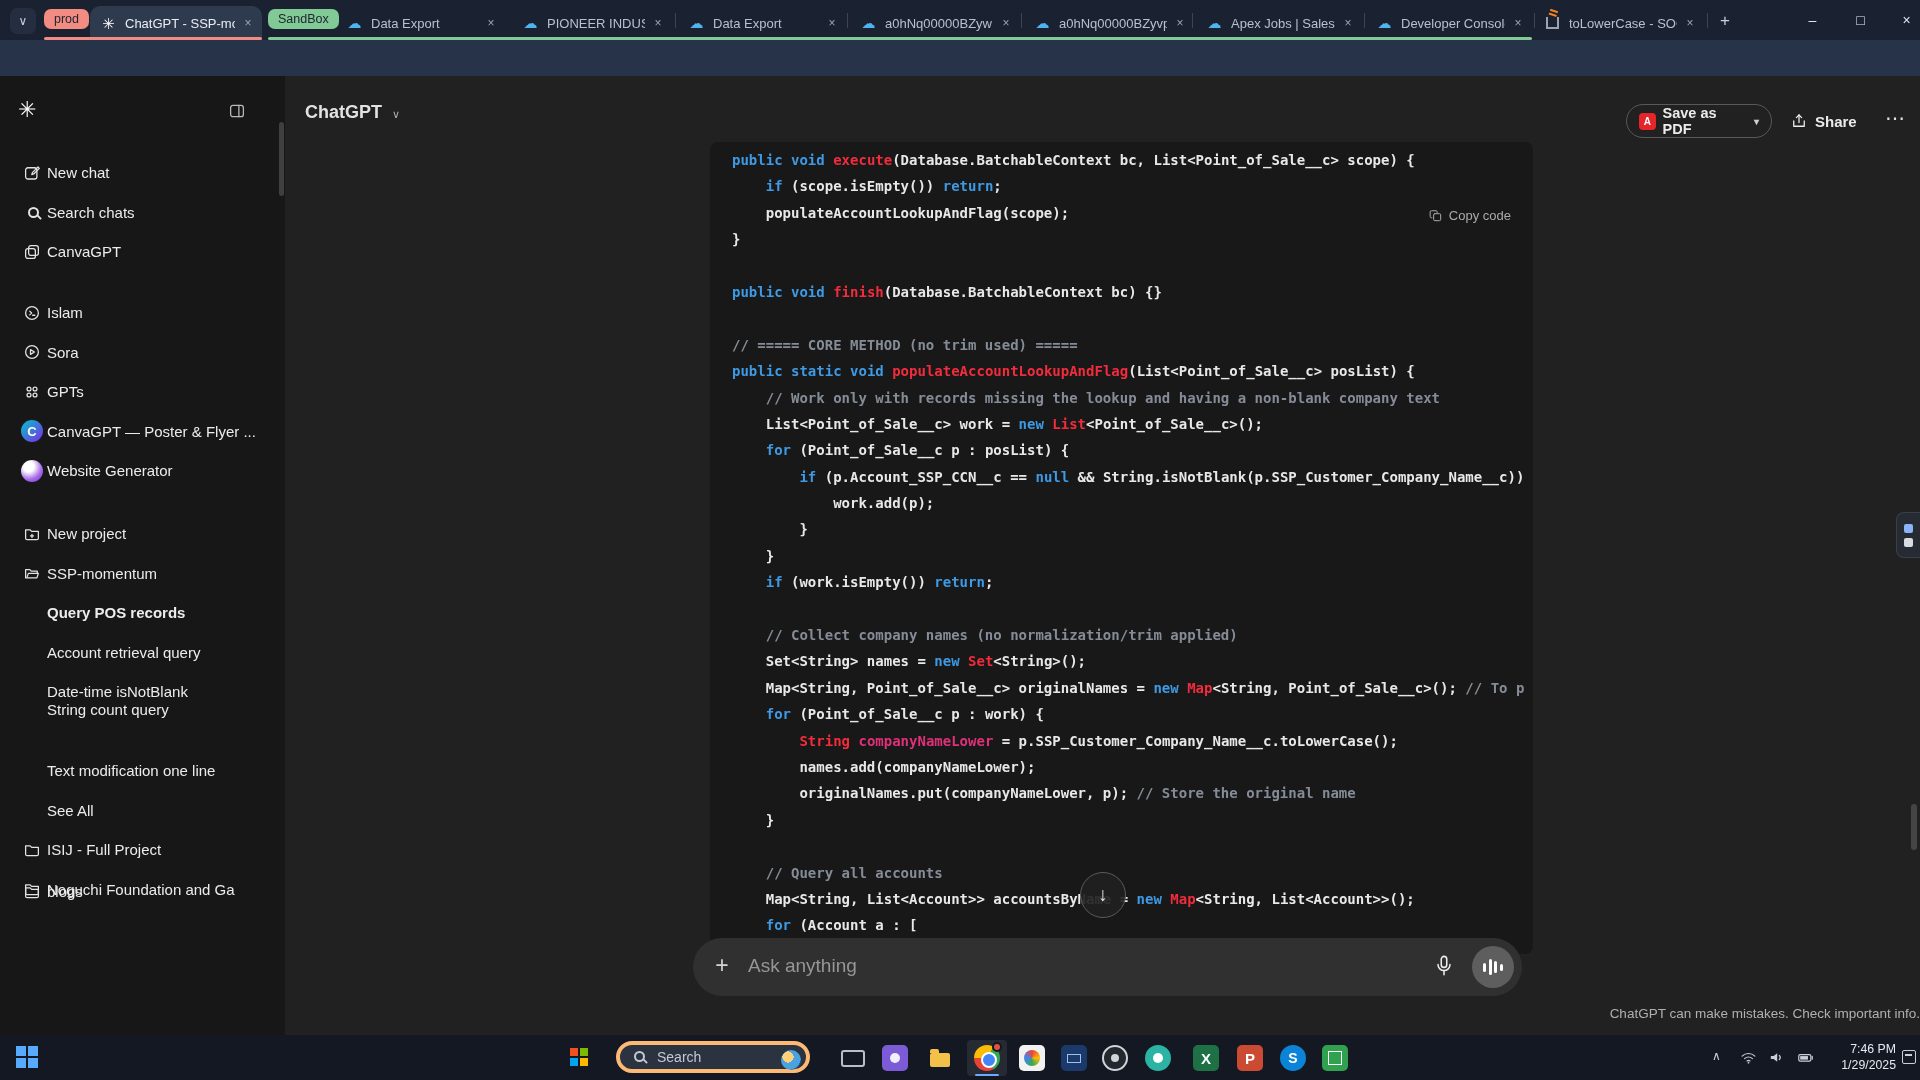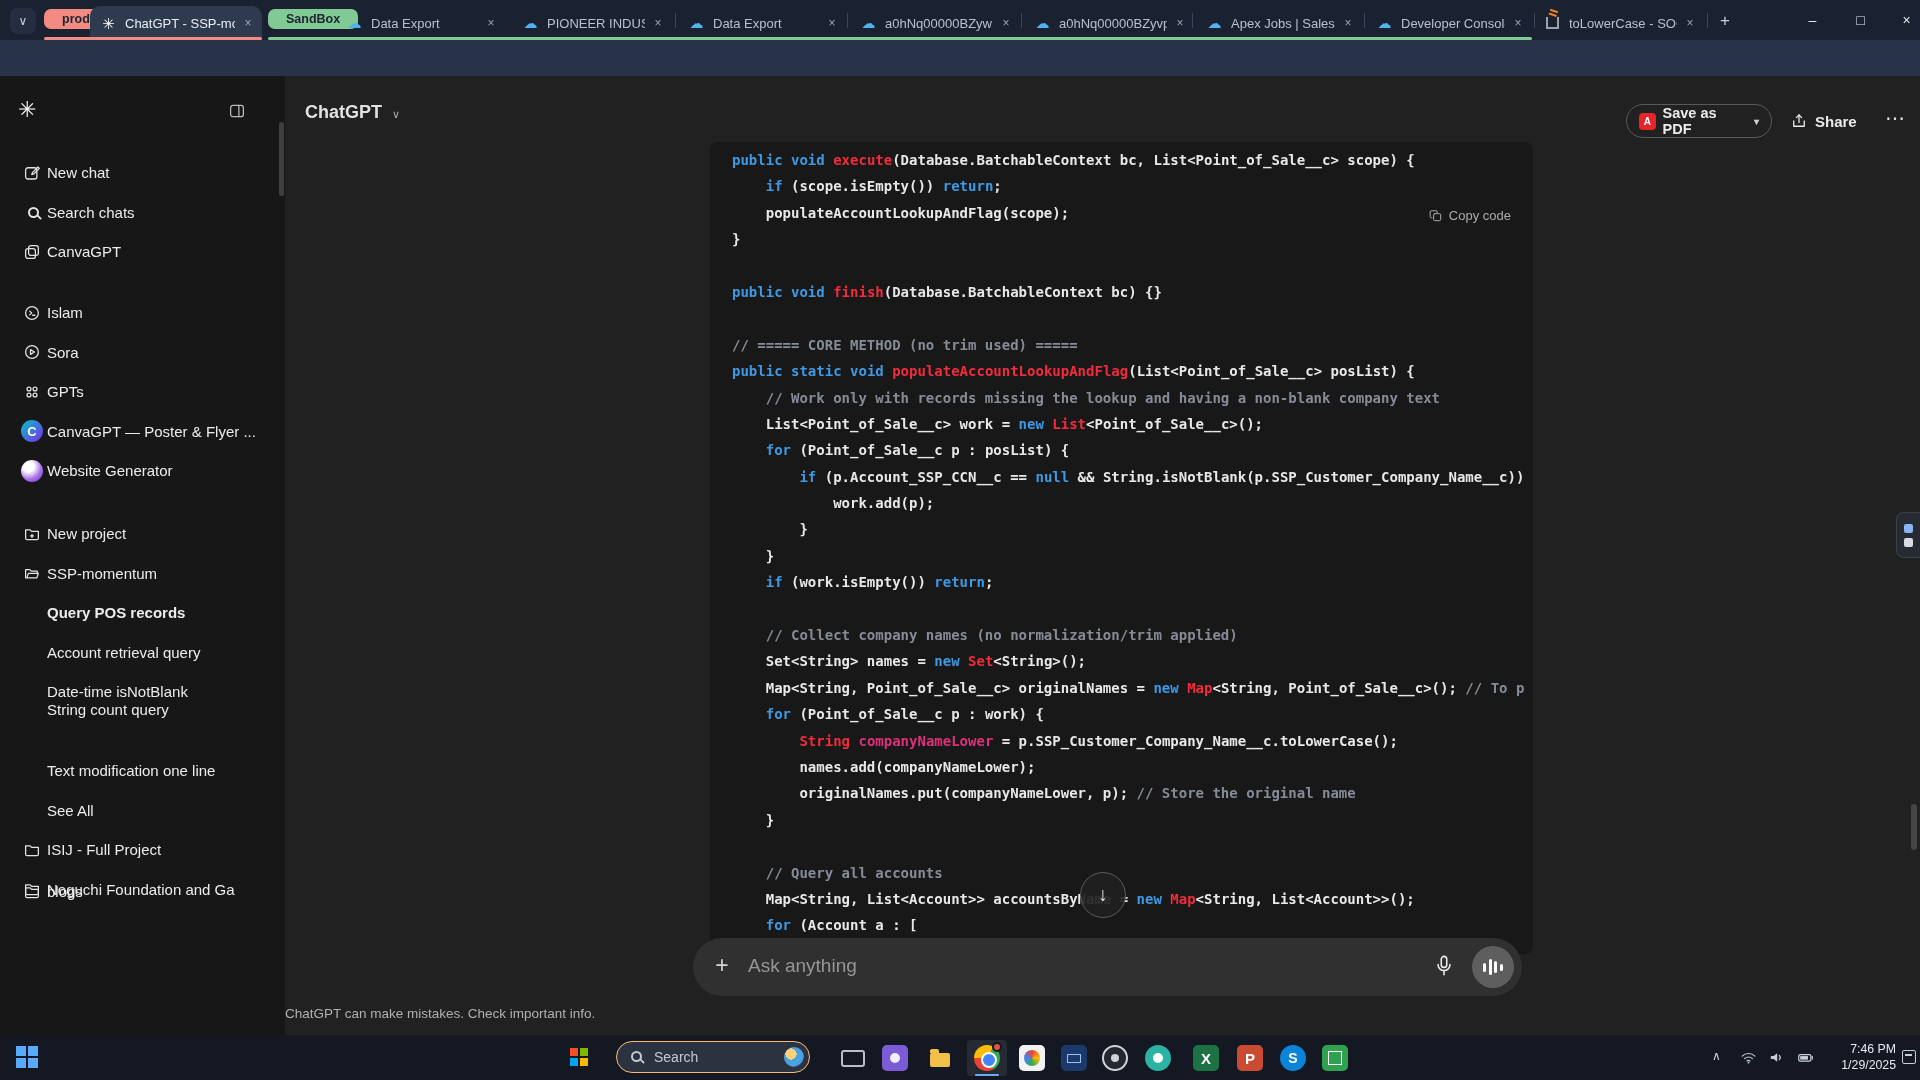--- a/index.html
+++ b/index.html
@@ -4,21 +4,21 @@
 <style>
 *{margin:0;padding:0;box-sizing:border-box}
 html,body{width:1920px;height:1080px;overflow:hidden;background:#000}
 body{font-family:"Liberation Sans",sans-serif}
 .abs{position:absolute}
 #screen{position:relative;width:1920px;height:1080px;background:#212121;overflow:hidden}
 
 
 #tabstrip{position:absolute;left:0;top:0;width:1920px;height:40px;background:#1a2231}
 .tsbtn{position:absolute;top:8px;width:26px;height:26px;border-radius:7px;background:#242e40;color:#c7cfdd;display:flex;align-items:center;justify-content:center;font-size:12px}
-.gpill{position:absolute;top:9px;height:20px;border-radius:7px;padding:0 18px;font-size:12.5px;font-weight:700;color:#202733;display:flex;align-items:center}
+.gpill{position:absolute;top:9px;height:20px;border-radius:7px;padding:0 10px;font-size:12.5px;font-weight:400;color:#202733;display:flex;align-items:center}
 .tab{position:absolute;top:6px;height:34px;border-radius:10px 10px 0 0;display:flex;align-items:center;padding:0 6px 0 10px;color:#b7c0ce;font-size:13px;overflow:hidden}
 .tab.active{background:#2e3a4e;color:#e9eef5}
 .tab .title{flex:1;overflow:hidden;white-space:nowrap}
 .tab .x{margin-left:5px;font-size:12px;color:#9aa4b5;flex:none;width:16px;text-align:center}
 .fav{width:17px;margin-right:8px;flex:none;text-align:center;font-size:14px;line-height:17px}
 .fav-openai{color:#fff;font-size:15px}
 .fav-cloud{color:#4fb3f0}
 .fav-so{display:inline-block;width:13px;height:12px;border:2px solid #9aa3b2;border-top:none;position:relative;margin-right:10px}
 .fav-so i{position:absolute;left:2px;top:-7px;width:8px;height:2px;background:#f48024;transform:rotate(18deg);box-shadow:0 4px 0 #f48024}
 .tabsep{position:absolute;top:13px;width:1px;height:15px;background:#3a4559}
@@ -66,31 +66,31 @@
 .cl{height:26.4px;line-height:26.4px;font-family:"DejaVu Sans Mono",monospace;font-size:14px;font-weight:600;white-space:pre}
 .c-k{color:#3e9ae5}.c-t{color:#f22c3d}.c-v{color:#df3079}.c-c{color:#858c98}.c-p{color:#e8e8e8}
 #copycode{position:absolute;right:22px;top:66px;display:flex;align-items:center;gap:6px;color:#ababab;font-size:13px}
 #scrollbtn{position:absolute;left:795px;top:796px;width:46px;height:46px;border-radius:50%;background:rgba(33,33,33,.92);border:1px solid #5b5b5b;color:#ececec;font-size:19px;display:flex;align-items:center;justify-content:center}
 #composer{position:absolute;left:408px;top:862px;width:829px;height:58px;border-radius:29px;background:#303030}
 #plusic{position:absolute;left:17px;top:14px;font-size:23px;color:#d5d5d5;width:24px;text-align:center}
 #askph{position:absolute;left:55px;top:17px;font-size:19px;color:#969696}
 #micw{position:absolute;left:740px;top:16px;color:#ececec}
 #voicebtn{position:absolute;left:779px;top:8px;width:42px;height:42px;border-radius:50%;background:#5e5e5e;display:flex;align-items:center;justify-content:center;gap:2.5px}
 #voicebtn i{display:block;width:3px;border-radius:2px;background:#fff}
-#footer{position:absolute;left:0;top:930px;width:1635px;text-align:left;font-size:13.5px;color:#b0b0b0}
+#footer{position:absolute;left:0;top:930px;width:1635px;text-align:right;font-size:13.5px;color:#b0b0b0}
 .scrollthumb{position:absolute;background:#454545;border-radius:3px}
 #edgewidget{position:absolute;left:1896px;top:512px;width:24px;height:46px;background:#262b33;border:1px solid #3a3f4a;border-right:none;border-radius:8px 0 0 8px;display:flex;flex-direction:column;align-items:center;justify-content:center;gap:5px}
 #edgewidget i{display:block;width:9px;height:9px;border-radius:2px}
 
 
 #taskbar{position:absolute;left:0;top:1035px;width:1920px;height:45px;background:#131822}
 #startbtn{position:absolute;left:16px;top:11px;width:22px;height:22px;display:grid;grid-template-columns:10px 10px;grid-template-rows:10px 10px;gap:2px}
 #startbtn i{background:#58aaff}
 #msgrid{position:absolute;left:570px;top:13px;width:18px;height:18px;display:grid;grid-template-columns:8px 8px;grid-template-rows:8px 8px;gap:2px}
-#searchpill{position:absolute;left:616px;top:6px;width:194px;height:32px;border-radius:16px;background:#2c3340;border:1px solid #fdba74;display:flex;align-items:center;color:#c3c9d4;font-size:14px}
+#searchpill{position:absolute;left:616px;top:6px;width:194px;height:32px;border-radius:16px;background:#2c3340;border:4px solid #fdba74;display:flex;align-items:center;color:#c3c9d4;font-size:14px}
 #bingimg{position:absolute;right:5px;top:5px;width:20px;height:20px;border-radius:50%;background:radial-gradient(circle at 35% 35%,#ffd27a 0 30%,#4aa3e0 31% 70%,#2b5f9e 71%)}
 .tbicon{position:absolute;top:5px;width:40px;height:36px;border-radius:4px;display:flex;align-items:center;justify-content:center}
 .tbicon.active{background:rgba(255,255,255,.08)}
 .tbadge{position:absolute;right:5px;top:2px;width:10px;height:10px;border-radius:50%;background:#e5533f;border:2px solid #131822}
 .uline2{position:absolute;bottom:0;left:8px;width:24px;height:2px;background:#6aa9ff;border-radius:1px}
 .trayic{position:absolute;top:14px;color:#c9cfd9}
 #clock{position:absolute;right:24px;top:6px;text-align:right;color:#e6eaf0;font-size:12.3px;line-height:16px}
 #notif{position:absolute;right:4px;top:15px;width:14px;height:14px;border:1.5px solid #c9cfd9;border-radius:2px}
 #notif::after{content:"";position:absolute;left:2px;top:3px;width:7px;height:1.5px;background:#c9cfd9}
 .folder{position:relative;width:20px;height:14px;background:#f3c04a;border-radius:2px;margin-top:4px}

